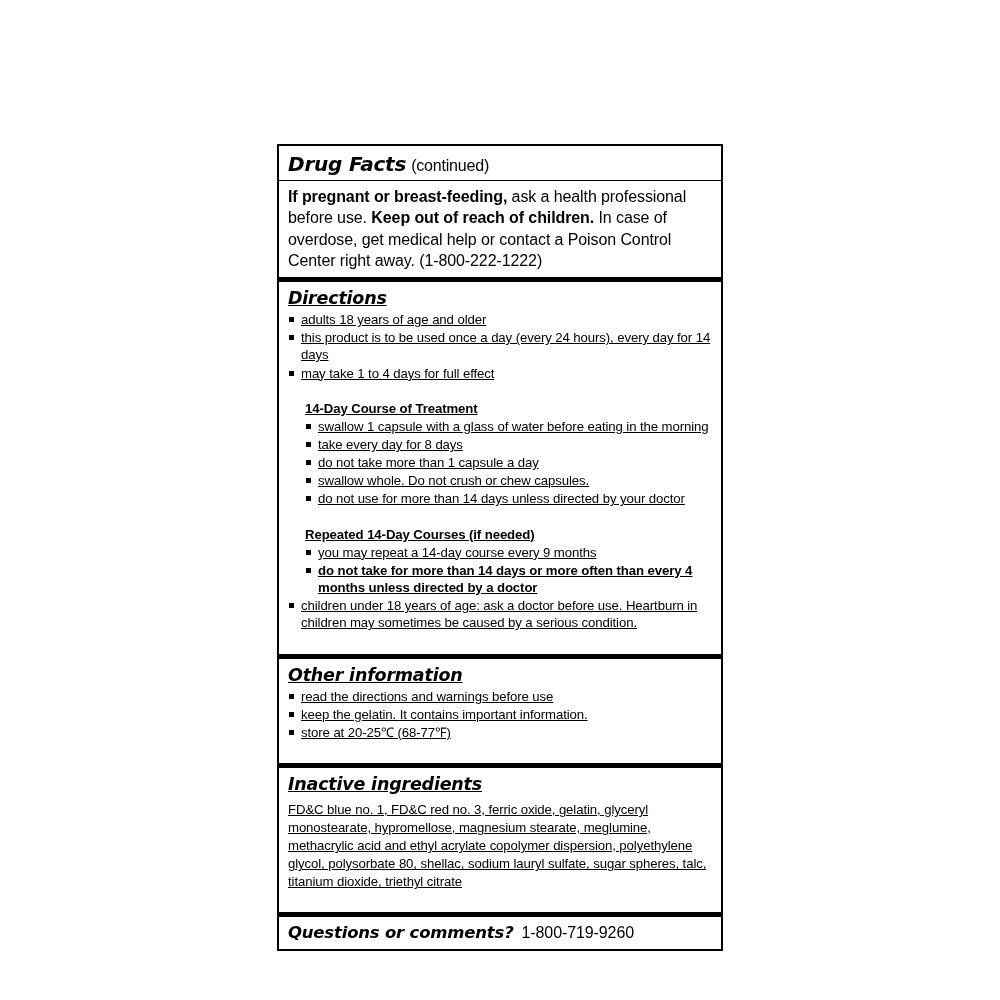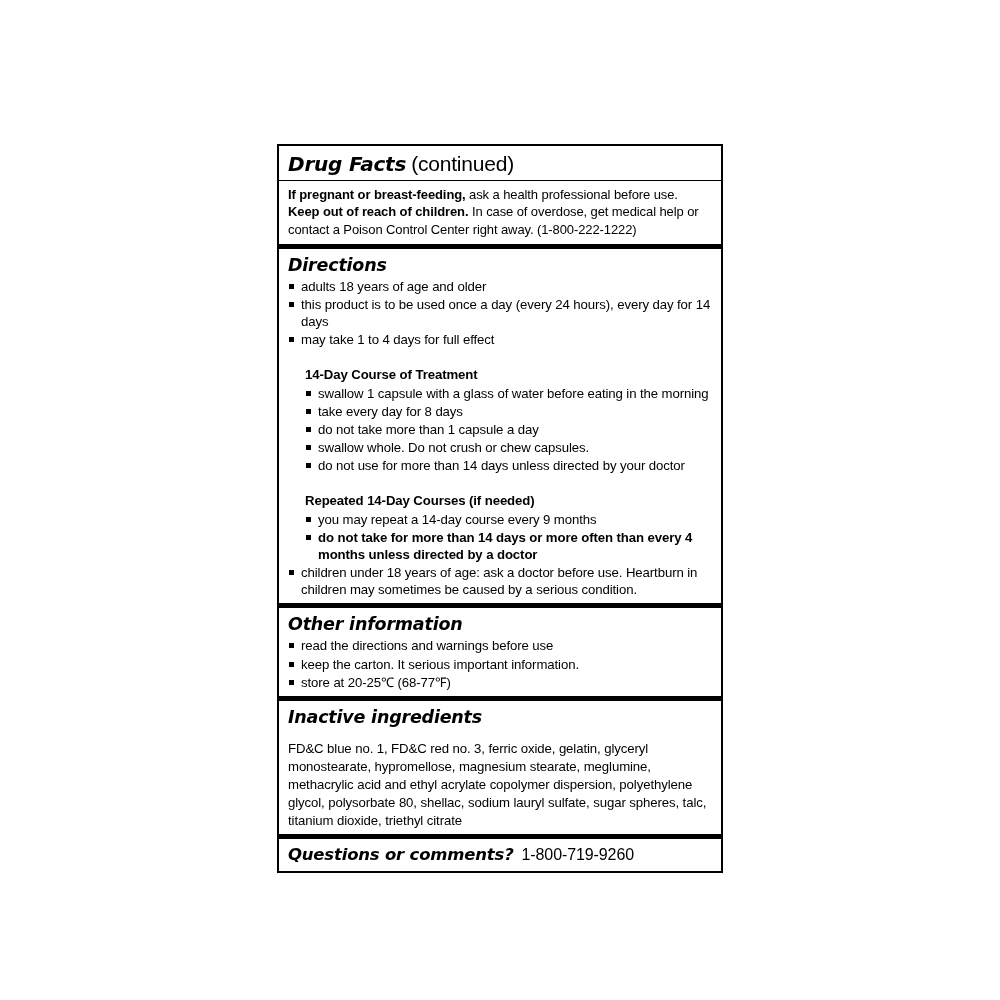--- a/index.html
+++ b/index.html
@@ -23,21 +23,22 @@
     position: absolute;
     left: 277px;
     top: 144px;
     width: 446px;
     background: #ffffff;
     border: 2px solid #000000;
     box-sizing: border-box;
     padding: 0;
   }
   .section {
-    padding: 5px 9px 4px 9px;
+    padding: 5px 9px 21px 9px;
+    text-decoration: underline;
   }
   .rule-thick {
     border-top: 5px solid #000000;
   }
   .rule-thin {
     border-top: 1.5px solid #000000;
   }
   .title-row {
     display: flex;
     align-items: baseline;
@@ -45,25 +46,25 @@
     padding: 6px 9px 4px 9px;
   }
   .df-title {
     font-family: "DejaVu Sans", sans-serif;
     font-weight: bold;
     font-style: italic;
     font-size: 20px;
     letter-spacing: -0.2px;
   }
   .df-cont {
-    font-size: 21px;
+    font-size: 16px;
     letter-spacing: -0.2px;
   }
   .warn {
-    font-size: 13px;
+    font-size: 16px;
     line-height: 1.33;
     padding: 5px 9px 6px 9px;
     letter-spacing: -0.1px;
   }
   .warn b { font-weight: bold; }
   .head {
     font-family: "DejaVu Sans", sans-serif;
     font-weight: bold;
     font-style: italic;
     font-size: 17.5px;
@@ -106,21 +107,21 @@
     font-size: 13.2px;
     line-height: 1.3;
     margin: 18px 0 1px 17px;
     letter-spacing: -0.1px;
   }
   li.bold { font-weight: bold; }
   .ingtext {
     font-size: 13.2px;
     line-height: 1.37;
     letter-spacing: -0.1px;
-    margin-top: 13px;
+    margin-top: 7px;
   }
   .qrow {
     display: flex;
     align-items: baseline;
     gap: 8px;
     padding: 6px 9px 7px 9px;
   }
   .qnum {
     font-size: 16px;
     letter-spacing: -0.1px;
@@ -170,21 +171,21 @@
         <li><span class="sq"></span><span>children under 18 years of age: ask a doctor before use. Heartburn in children may sometimes be caused by a serious condition.</span></li>
       </ul>
     </div>
 
     <div class="rule-thick"></div>
 
     <div class="section">
       <div class="head">Other information</div>
       <ul class="bl">
         <li><span class="sq"></span><span>read the directions and warnings before use</span></li>
-        <li><span class="sq"></span><span>keep the carton. It serious important information.</span></li>
+        <li><span class="sq"></span><span>keep the gelatin. It contains important information.</span></li>
         <li><span class="sq"></span><span>store at 20-25℃ (68-77℉)</span></li>
       </ul>
     </div>
 
     <div class="rule-thick"></div>
 
     <div class="section">
       <div class="head">Inactive ingredients</div>
       <div class="ingtext">FD&amp;C blue no. 1, FD&amp;C red no. 3, ferric oxide, gelatin, glyceryl monostearate, hypromellose, magnesium stearate, meglumine, methacrylic acid and ethyl acrylate copolymer dispersion, polyethylene glycol, polysorbate 80, shellac, sodium lauryl sulfate, sugar spheres, talc, titanium dioxide, triethyl citrate</div>
     </div>

